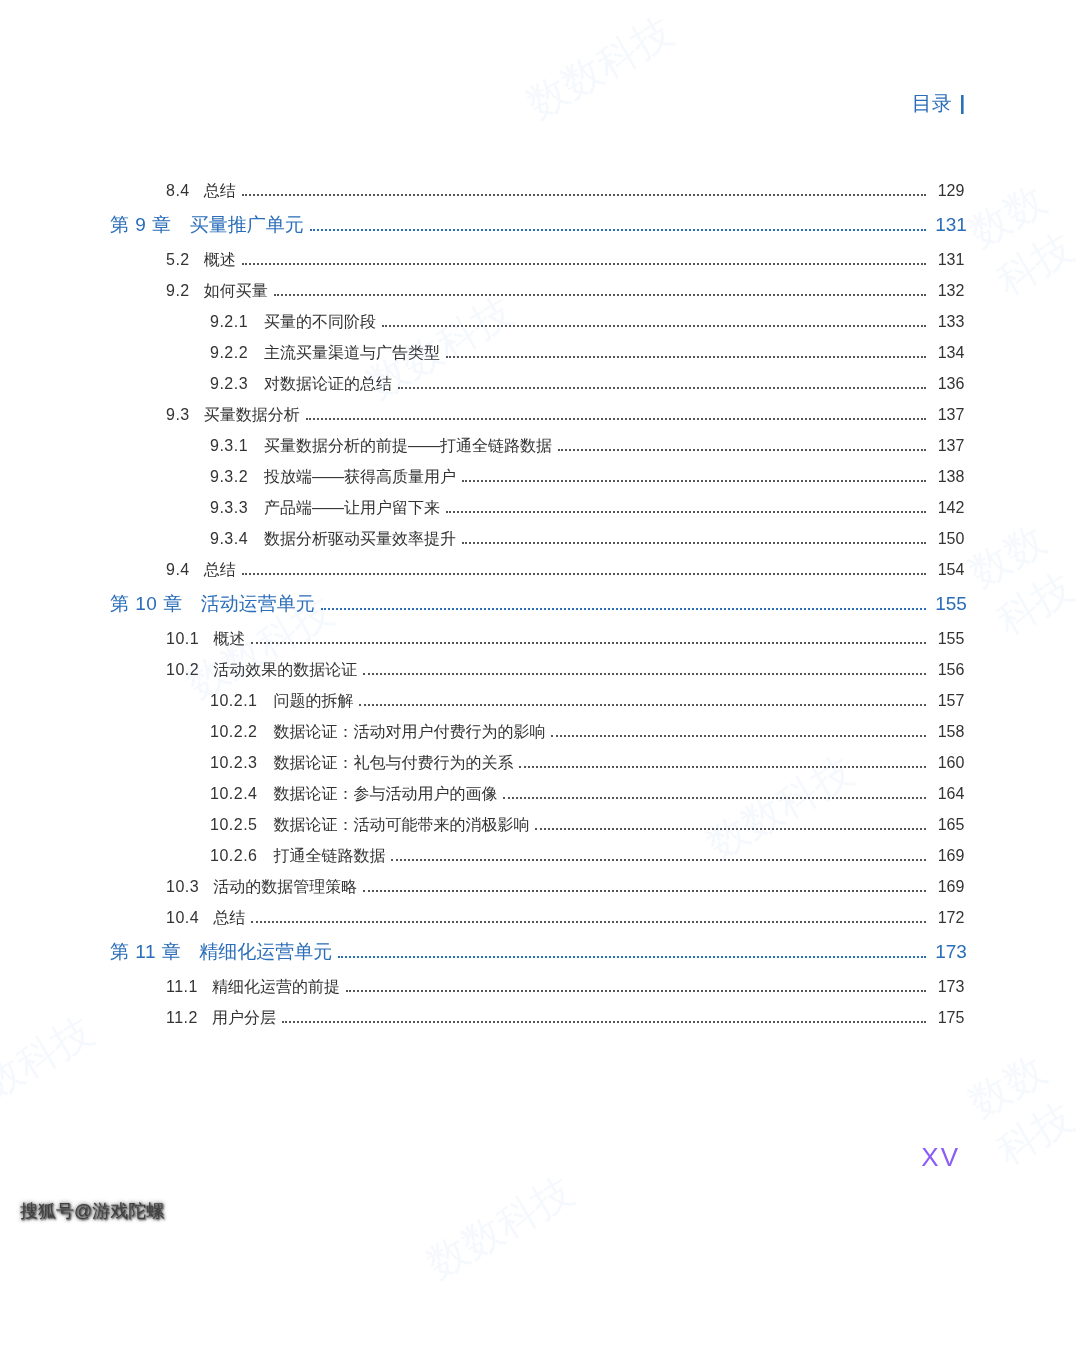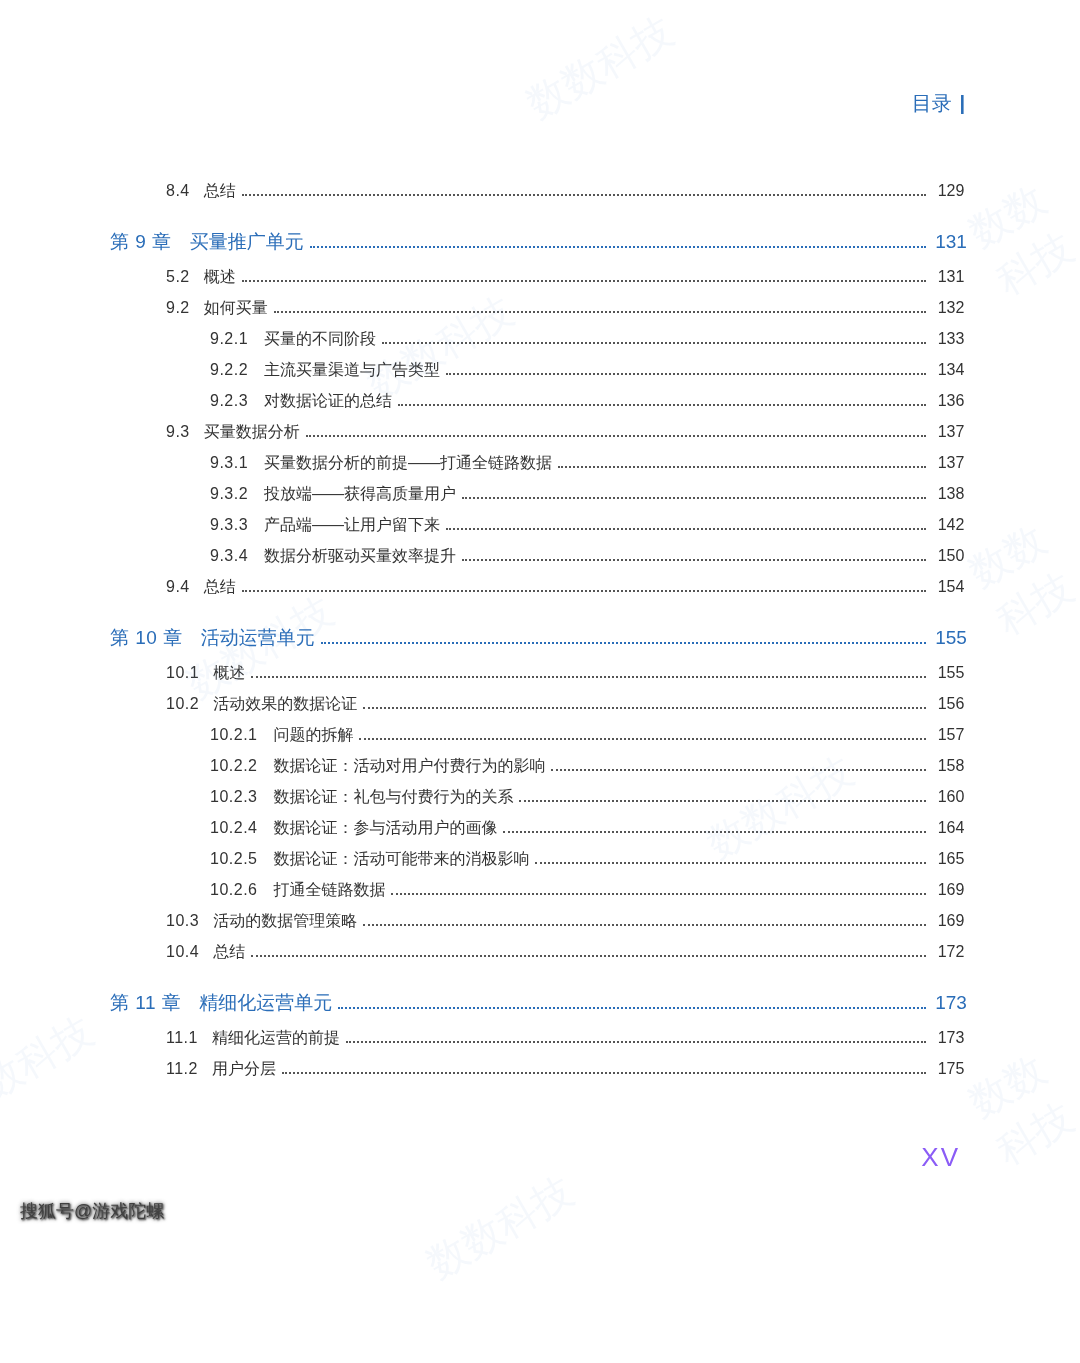--- a/index.html
+++ b/index.html
@@ -37,21 +37,21 @@
     .toc-row {
       display: flex;
       align-items: baseline;
       font-size: 16px;
       line-height: 31px;
       white-space: nowrap;
     }
     .toc-row.chapter {
       color: #2a6db8;
       font-weight: 500;
-      margin-top: 20px;
+      margin-top: 3px;
       margin-bottom: 4px;
       font-size: 19px;
     }
     .toc-row.section {
       color: #333333;
       padding-left: 56px;
     }
     .toc-row.subsection {
       color: #333333;
       padding-left: 100px;

